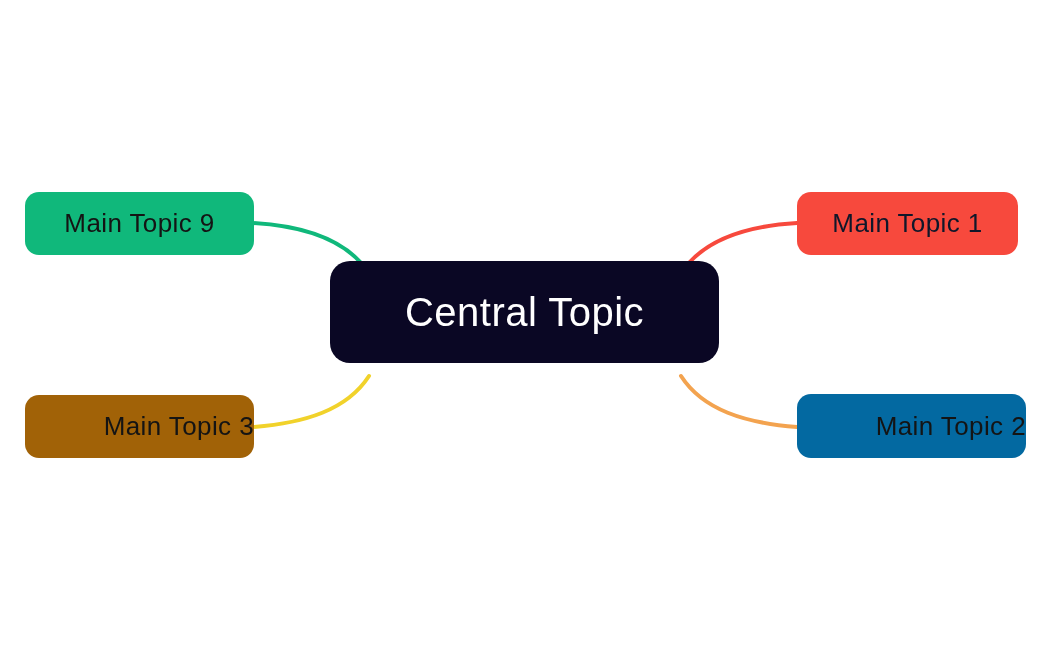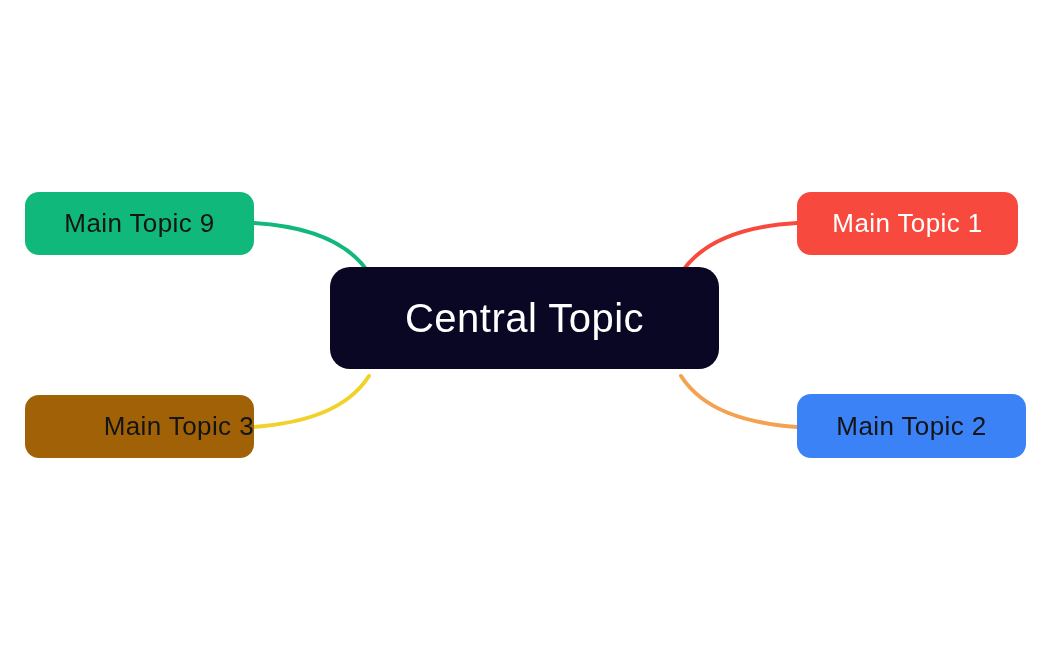--- a/index.html
+++ b/index.html
@@ -44,21 +44,21 @@
     font-size: 26px;
     letter-spacing: 0.4px;
     border-radius: 14px;
   }
   .node-central {
     font-size: 40px;
     letter-spacing: 0.5px;
     border-radius: 20px;
   }
   
-  .pos-central { left: 330px; top: 267px; width: 389px; height: 102px; }
+  .pos-central { left: 330px; top: 261px; width: 389px; height: 102px; }
   .pos-mt1     { left: 797px; top: 192px; width: 221px; height: 63px; }
   .pos-mt2     { left: 797px; top: 394px; width: 229px; height: 64px; }
   .pos-mt3     { left: 25px;  top: 395px; width: 229px; height: 63px; }
   .pos-mt4     { left: 25px;  top: 192px; width: 229px; height: 63px; }
 </style>
 </head>
 <body>
 
 <div class="canvas">
 
@@ -66,25 +66,25 @@
     <path d="M 797 223 C 745 226 703 240 681 273" stroke="#f7493d"></path>
     <path d="M 797 427 C 745 423 703 410 681 376" stroke="#f3a34f"></path>
     <path d="M 253 427 C 305 423 347 410 369 376" stroke="#f1d22b"></path>
     <path d="M 253 223 C 305 226 347 240 369 273" stroke="#10b87b"></path>
   </svg>
 
   <div class="node node-central pos-central" style="background-color: rgb(10, 7, 36); color: rgb(255, 255, 255);">
     <span>Central Topic</span>
   </div>
 
-  <div class="node node-small pos-mt1" style="background-color: rgb(247, 73, 61); color: #ffffff; text-align: right;">
+  <div class="node node-small pos-mt1" style="background-color: rgb(247, 73, 61); color: #0f172a; text-align: right;">
     <span>Main Topic 1</span>
   </div>
 
-  <div class="node node-small pos-mt2" style="background-color: #3b82f6; color: rgb(20, 20, 20);">
+  <div class="node node-small pos-mt2" style="background-color: #0369a1; color: rgb(20, 20, 20); justify-content: flex-end;">
     <span>Main Topic 2</span>
   </div>
 
   <div class="node node-small pos-mt3" style="background-color: #a16207; color: rgb(20, 20, 20); justify-content: flex-end;">
     <span>Main Topic 3</span>
   </div>
 
   <div class="node node-small pos-mt4" style="background-color: rgb(16, 184, 123); color: rgb(20, 20, 20);">
     <span>Main Topic 9</span>
   </div>

